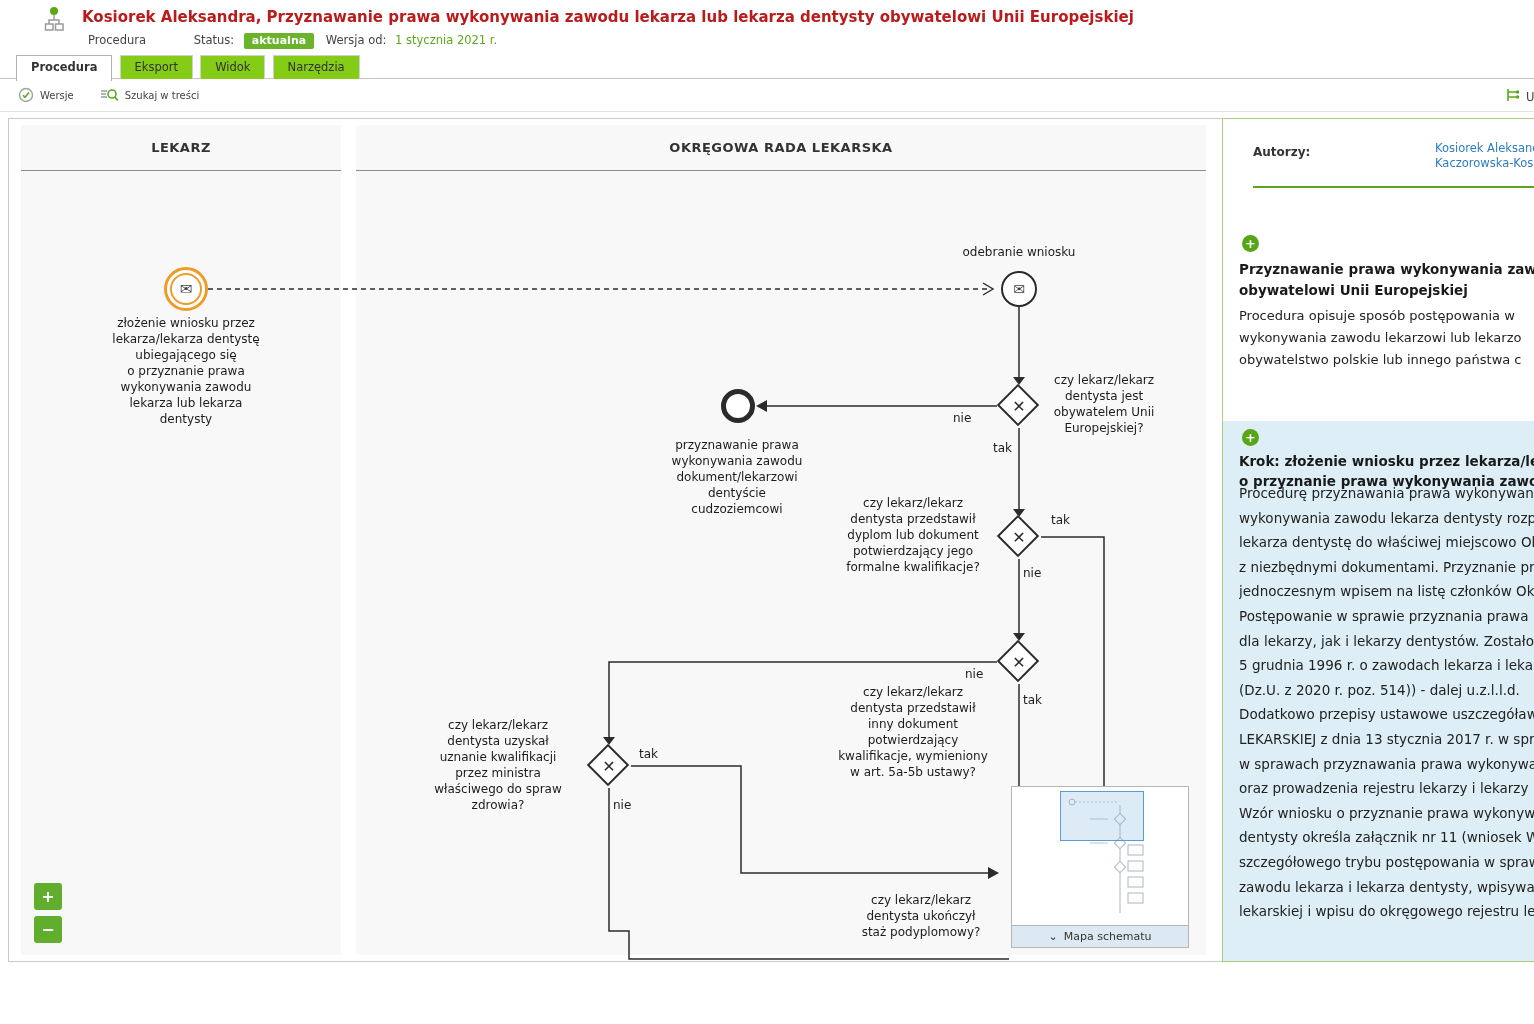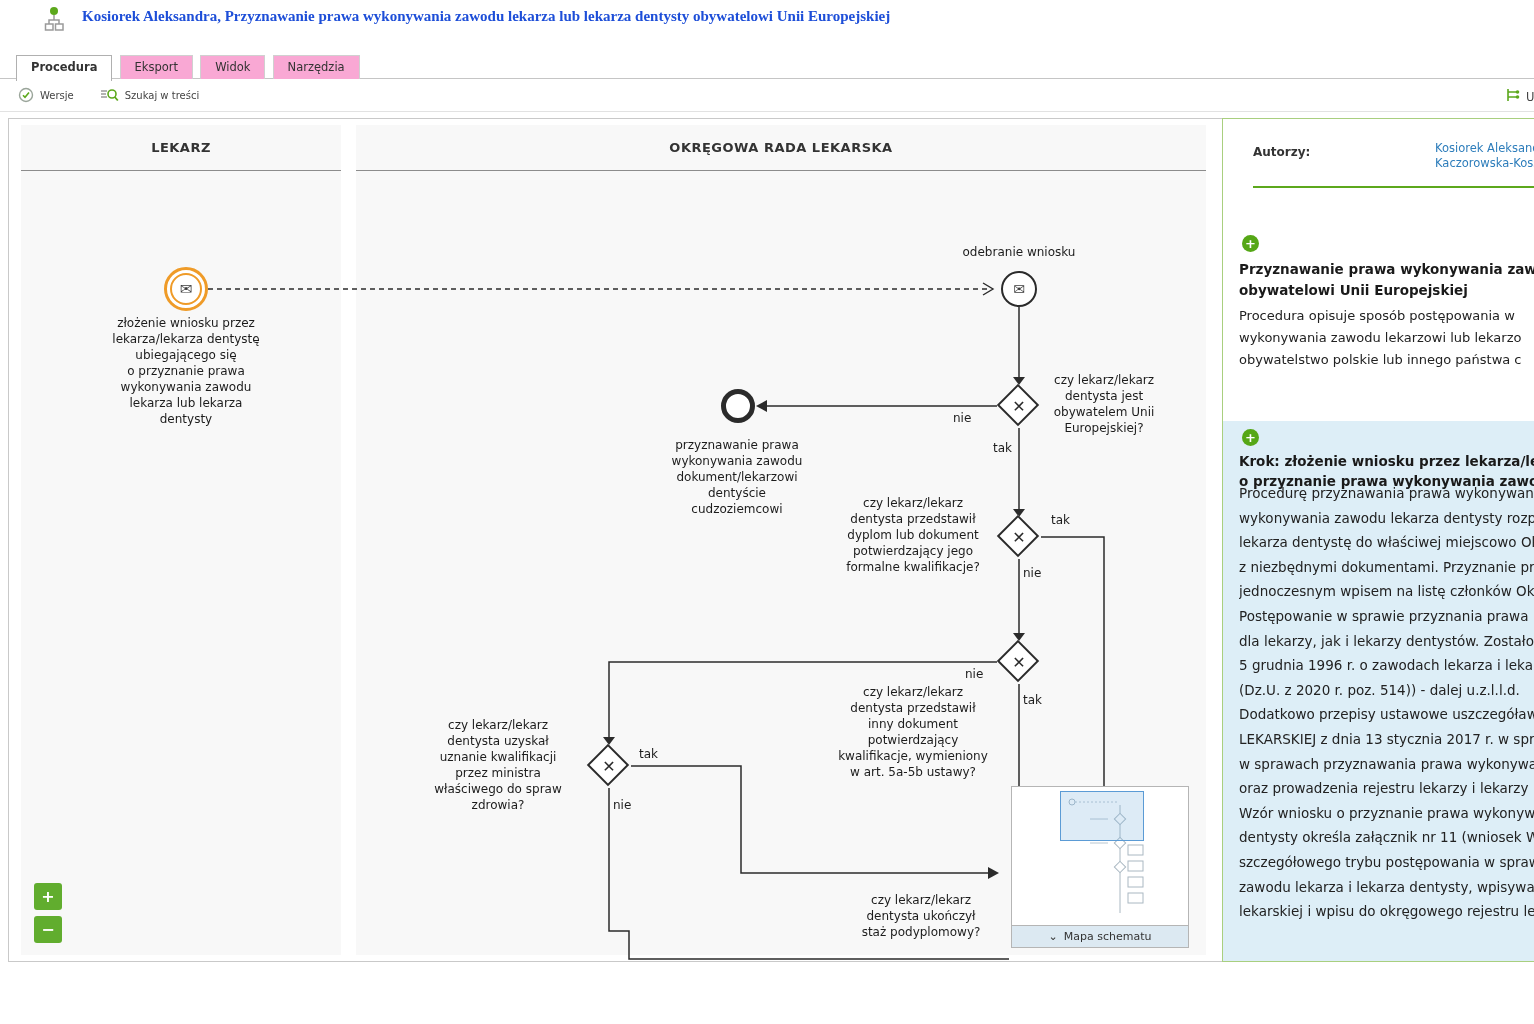--- a/index.html
+++ b/index.html
@@ -5,31 +5,31 @@
   * { margin:0; padding:0; box-sizing:border-box; }
   html,body { background:#fff; }
   .page {
     position:relative; width:1534px; height:1024px; overflow:hidden;
     background:#fff; font-family:"DejaVu Sans","Liberation Sans",sans-serif; color:#222;
   }
 
   
   .topbar { position:absolute; left:0; top:0; width:100%; height:54px; background:#fff; }
   .doc-icon { position:absolute; left:44px; top:6px; width:28px; height:30px; }
-  .page-title { position:absolute; left:82px; top:8px; font-size:15px; font-weight:bold; color:#1d4ed8; white-space:nowrap;font-family:Liberation Serif, serif; }
+  .page-title { position:absolute; left:82px; top:8px; font-size:15px; font-weight:bold; color:#b91c1c; white-space:nowrap; }
   .meta-row { position:absolute; left:88px; top:33px; font-size:11.5px; color:#444; white-space:nowrap; }
   .meta-row .doc-type { margin-right:44px; }
   .status-badge { display:inline-block; background:#6ab32a; color:#fff; font-size:11px; font-weight:bold;
     padding:1px 8px 2px; border-radius:2px; margin:0 8px 0 6px; }
   .version-value { color:#5ca81c; margin-left:5px; }
 
   
   .tabbar { position:absolute; left:0; top:54px; width:100%; height:25px; border-bottom:1px solid #c5c5c5; padding-left:16px; }
   .tab { display:inline-block; font-size:11.5px; color:#333; padding:4px 14px 5px; margin-right:2px;
-    background:#f9a8d4; border:1px solid #d0d0d0; border-bottom:none; position:relative; top:1px; cursor:default; }
+    background:#84cc16; border:1px solid #d0d0d0; border-bottom:none; position:relative; top:1px; cursor:default; }
   .tab.active { background:#fff; font-weight:bold; border-color:#b0b0b0; height:26px; z-index:2; }
 
   
   .toolbar { position:absolute; left:0; top:80px; width:100%; height:32px; border-bottom:1px solid #e2e2e2;
     display:flex; align-items:center; padding-left:18px; gap:26px; background:#fff; }
   .tool-item { display:flex; align-items:center; gap:6px; font-size:10px; color:#444; cursor:default; }
   .toolbar-right { position:absolute; left:1504px; top:7px; display:flex; align-items:center; gap:5px; font-size:11.5px; color:#444; }
 
   
   .diagram-panel { position:absolute; left:8px; top:118px; width:1280px; height:844px;
@@ -106,20 +106,27 @@
   <header class="topbar">
     <span class="doc-icon">
       <svg width="28" height="30" viewBox="0 0 28 30">
         <circle cx="10" cy="5" r="4" fill="#5ca81c"></circle>
         <path d="M10 9 v5 M10 14 H5 v4 M10 14 h5 v4" stroke="#9a9a9a" stroke-width="1.5" fill="none"></path>
         <rect x="1.5" y="18" width="7.5" height="6" fill="#fff" stroke="#9a9a9a" stroke-width="1.5"></rect>
         <rect x="11.5" y="18" width="7.5" height="6" fill="#fff" stroke="#9a9a9a" stroke-width="1.5"></rect>
       </svg>
     </span>
     <h1 class="page-title">Kosiorek Aleksandra, Przyznawanie prawa wykonywania zawodu lekarza lub lekarza dentysty obywatelowi Unii Europejskiej</h1>
+    <div class="meta-row">
+      <span class="doc-type">Procedura</span>
+      <span>Status:</span>
+      <span class="status-badge">aktualna</span>
+      <span>Wersja od:</span>
+      <span class="version-value">1 stycznia 2021 r.</span>
+    </div>
   </header>
 
   <nav class="tabbar">
     <span class="tab active">Procedura</span>
     <span class="tab">Eksport</span>
     <span class="tab">Widok</span>
     <span class="tab">Narzędzia</span>
   </nav>
 
   <div class="toolbar">

